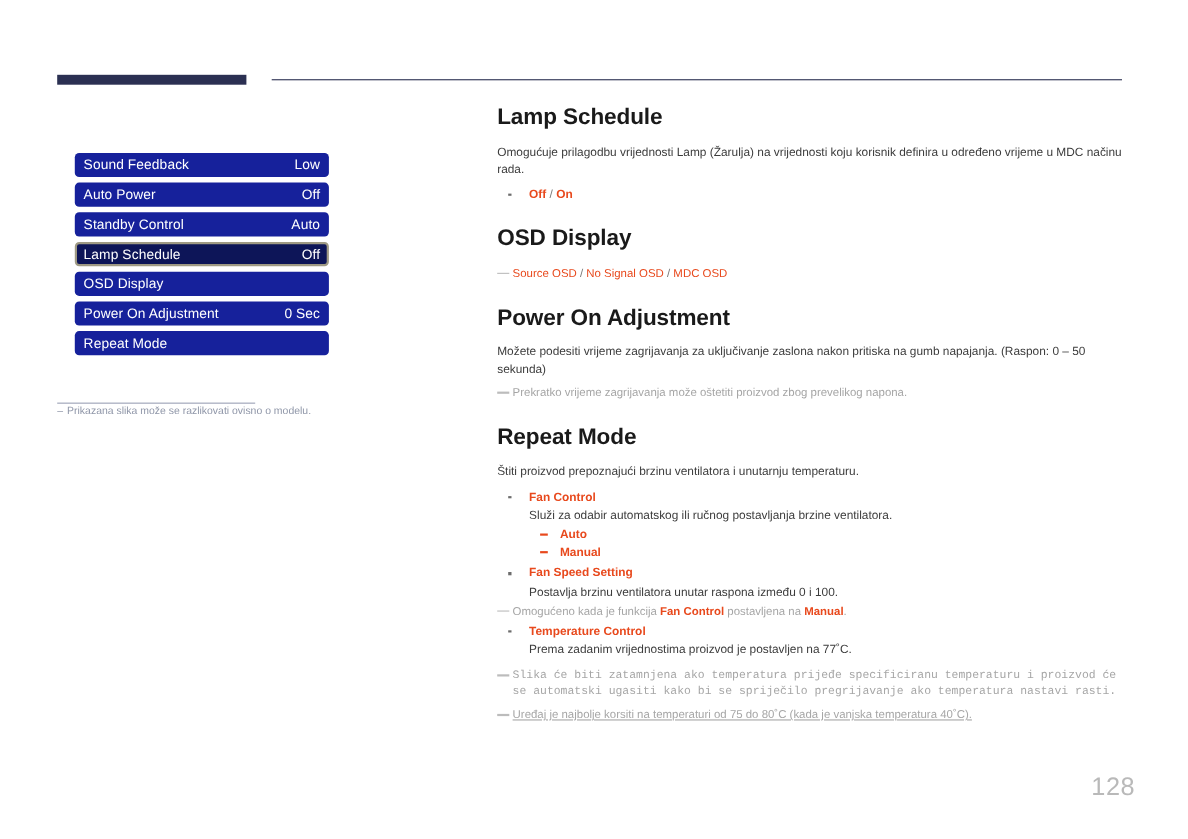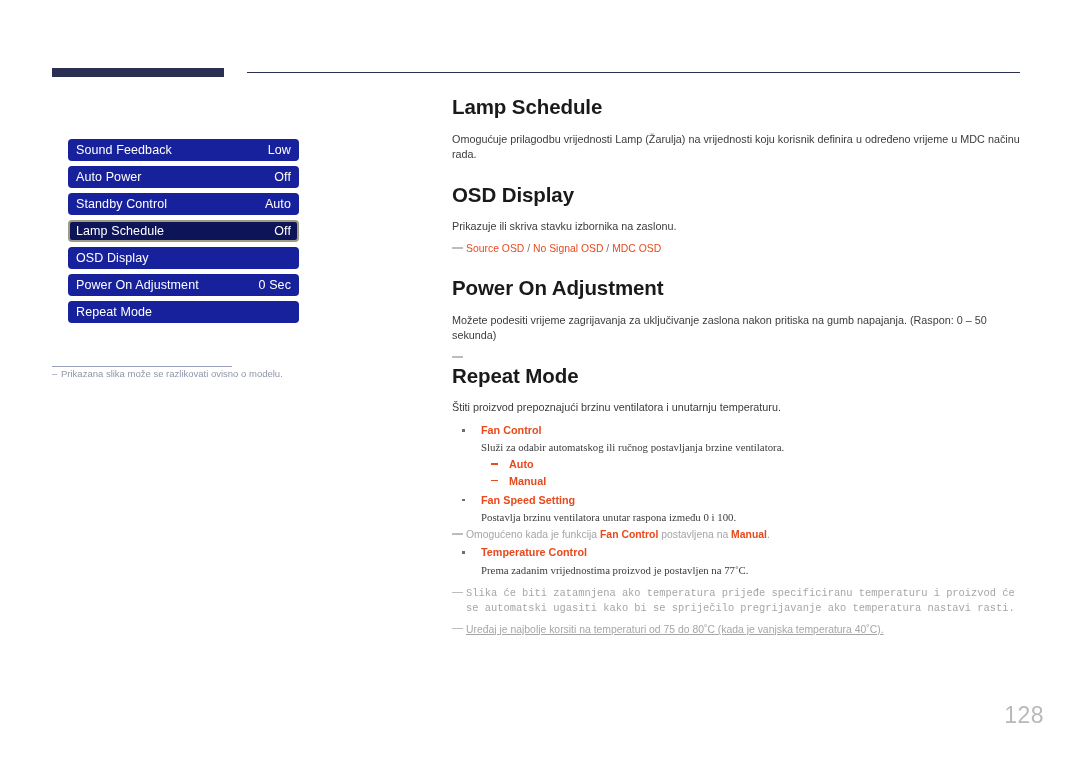--- a/index.html
+++ b/index.html
@@ -156,21 +156,20 @@
   }
   .sep {
     color: #777777;
     font-weight: normal;
   }
   .sub-desc {
     font-size: 10.8px;
     color: #3c3c3c;
     line-height: 1.5;
     margin: 1px 0 1px 0;
-    font-family: Liberation Serif, serif;
   }
 
   ul.dashes {
     list-style: none;
     margin: 1px 0 3px 0;
     padding: 0;
   }
   ul.dashes > li {
     position: relative;
     padding-left: 28px;
@@ -209,21 +208,21 @@
     color: #e8491d;
   }
   .note-accent-line {
     color: #e8491d;
     font-weight: normal;
   }
 
   
   .page-number {
     position: absolute;
-    right: 36px;
+    right: 48px;
     top: 702px;
     font-size: 23px;
     color: #b9b9b9;
     letter-spacing: 0.5px;
   }
 </style>
 </head>
 <body>
 
 <div class="header">
@@ -274,36 +273,39 @@
 
   <div class="left-note-rule"></div>
   <div class="left-note"><span class="dash">–</span><span>Prikazana slika može se razlikovati ovisno o modelu.</span></div>
 </div>
 
 <div class="content">
 
   <div class="sec">
     <h2 class="sec-title">Lamp Schedule</h2>
     <p class="body">Omogućuje prilagodbu vrijednosti Lamp (Žarulja) na vrijednosti koju korisnik definira u određeno vrijeme u MDC načinu rada.</p>
+    <ul class="bullets">
+      <li><span class="sq"></span><span class="accent">Off</span><span class="sep"> / </span><span class="accent">On</span></li>
+    </ul>
   </div>
 
   <div class="sec">
     <h2 class="sec-title">OSD Display</h2>
-    <p class="body">Prikazuje ili skriva stavku izbornika na zaslonu.</p>
     <div class="note">
       <span class="ndash"></span>
       <span class="note-accent-line">Source OSD</span><span class="sep"> / </span><span class="note-accent-line">No Signal OSD</span><span class="sep"> / </span><span class="note-accent-line">MDC OSD</span>
     </div>
   </div>
 
   <div class="sec">
     <h2 class="sec-title">Power On Adjustment</h2>
     <p class="body">Možete podesiti vrijeme zagrijavanja za uključivanje zaslona nakon pritiska na gumb napajanja. (Raspon: 0 – 50 sekunda)</p>
     <div class="note">
       <span class="ndash"></span>
+      <span>Prekratko vrijeme zagrijavanja može oštetiti proizvod zbog prevelikog napona.</span>
     </div>
   </div>
 
   <div class="sec">
     <h2 class="sec-title">Repeat Mode</h2>
     <p class="body">Štiti proizvod prepoznajući brzinu ventilatora i unutarnju temperaturu.</p>
 
     <ul class="bullets">
       <li>
         <span class="sq"></span>

